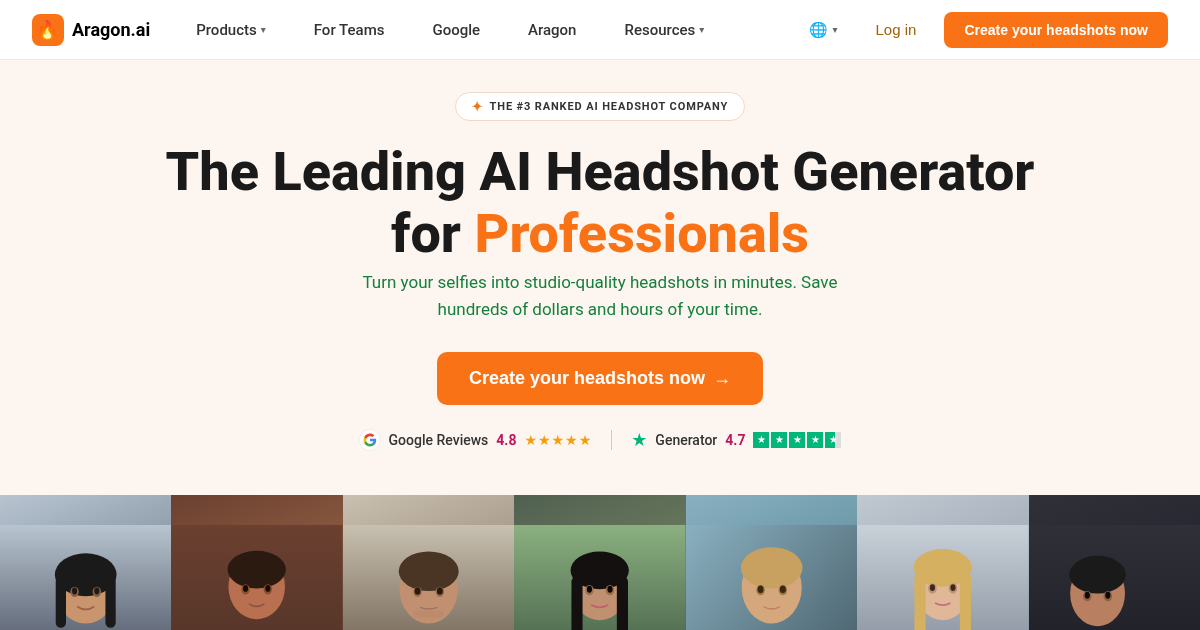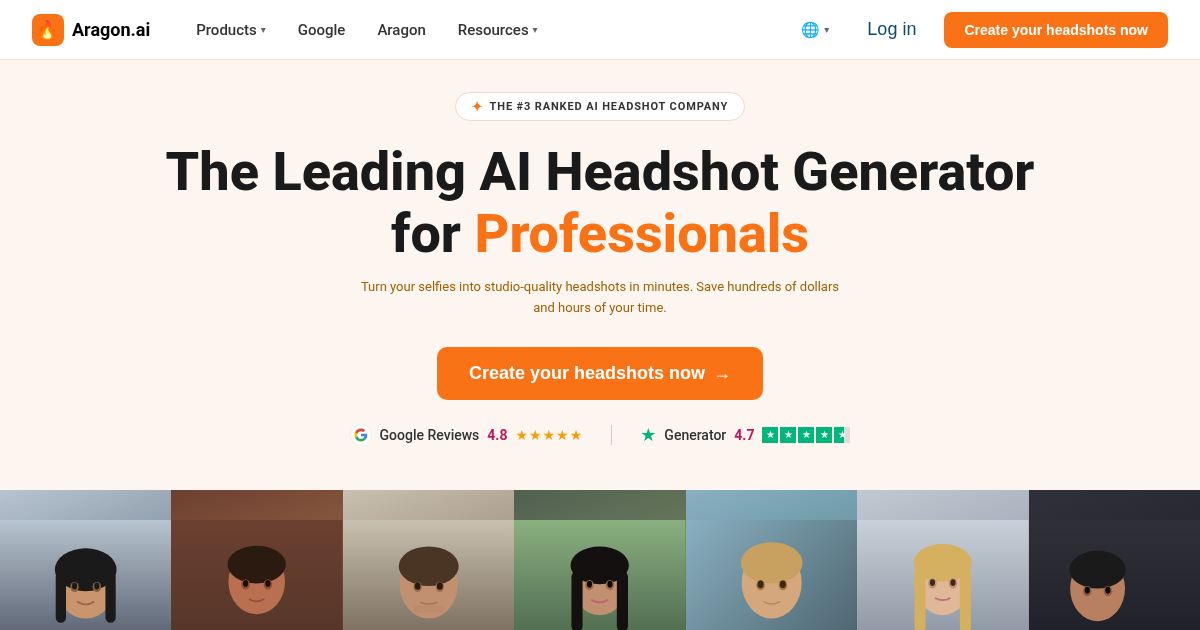--- a/index.html
+++ b/index.html
@@ -43,21 +43,21 @@
       font-size: 18px;
     }
     .logo-text {
       font-weight: 700;
       font-size: 18px;
       color: #000000;
     }
     .nav-links {
       display: flex;
       align-items: center;
-      gap: 4px;
+      gap: 20px;
       flex: 1;
     }
     .nav-link {
       padding: 8px 14px;
       font-size: 15px;
       color: #333;
       text-decoration: none;
       border-radius: 6px;
       display: flex;
       align-items: center;
@@ -80,22 +80,22 @@
       background: none;
       cursor: pointer;
       color: #333;
       font-size: 15px;
     }
     .login-btn {
       padding: 8px 16px;
       border: none;
       background: none;
       cursor: pointer;
-      font-size: 18px;
-      color: #0c4a6e;
+      font-size: 15px;
+      color: #a16207;
       font-weight: 500;
     }
     .cta-nav-btn {
       padding: 10px 20px;
       background: #f97316;
       color: white;
       border: none;
       border-radius: 8px;
       font-size: 14px;
       font-weight: 600;
@@ -126,25 +126,25 @@
     .badge-star { color: #f97316; font-size: 13px; }
     .hero-title {
       font-size: 54px;
       font-weight: 800;
       color: #1a1a1a;
       line-height: 1.15;
       margin-bottom: 0;
     }
     .hero-title-orange { color: #f97316; text-align: right; }
     .hero-subtitle {
-      font-size: 13px;
-      color: #a16207;
+      font-size: 17px;
+      color: #15803d;
       line-height: 1.6;
       max-width: 480px;
-      margin: 12px auto 28px;
+      margin: 4px auto 28px;
     }
     .cta-hero-btn {
       display: inline-flex;
       align-items: center;
       gap: 8px;
       padding: 16px 32px;
       background: #f97316;
       color: white;
       border: none;
       border-radius: 10px;
@@ -152,21 +152,21 @@
       font-weight: 600;
       cursor: pointer;
       margin-bottom: 24px;
     }
 
     
     .reviews-row {
       display: flex;
       align-items: center;
       justify-content: center;
-      gap: 28px;
+      gap: 19px;
       margin-bottom: 24px;
     }
     .review-item {
       display: flex;
       align-items: center;
       gap: 8px;
     }
     .google-g {
       width: 22px;
       height: 22px;
@@ -243,20 +243,23 @@
   <a class="nav-logo" href="#">
     <div class="logo-icon">
       <span class="logo-flame">🔥</span>
     </div>
     <span class="logo-text">Aragon.ai</span>
   </a>
   <div class="nav-links">
     <a class="nav-link">
       <span>Products</span>
       <span class="nav-chevron">▾</span>
+    </a>
+    <a class="nav-link">
+      <span>For Teams</span>
     </a>
     <a class="nav-link">
       <span>Google</span>
     </a>
     <a class="nav-link">
       <span>Aragon</span>
     </a>
     <a class="nav-link">
       <span>Resources</span>
       <span class="nav-chevron">▾</span>

